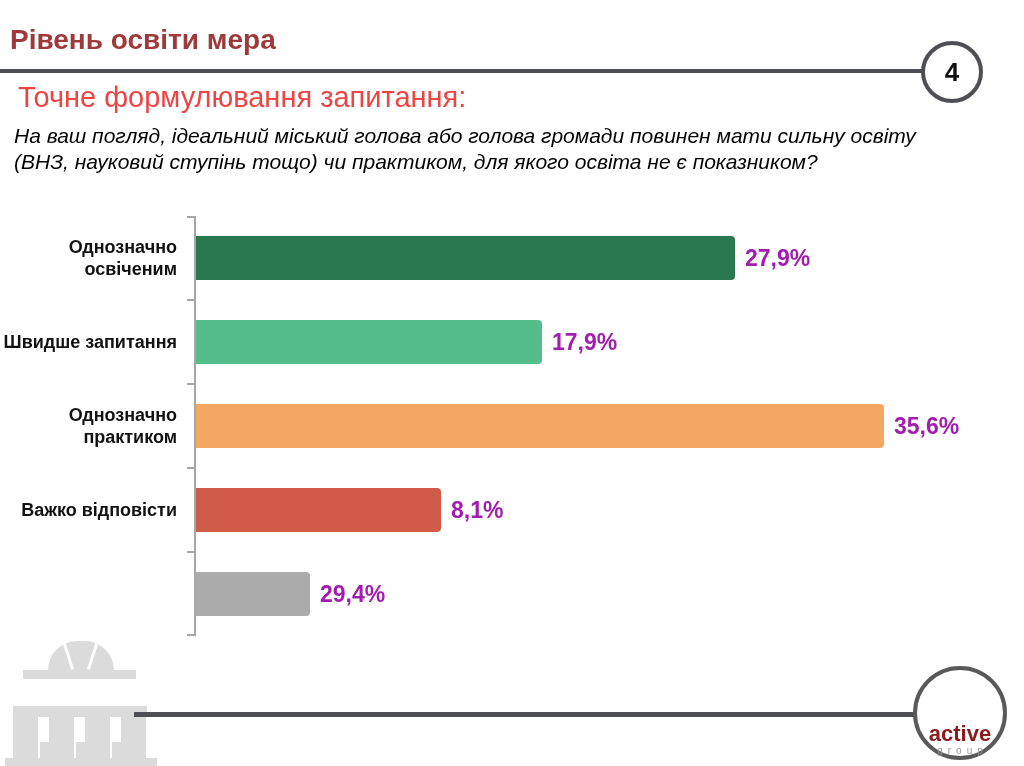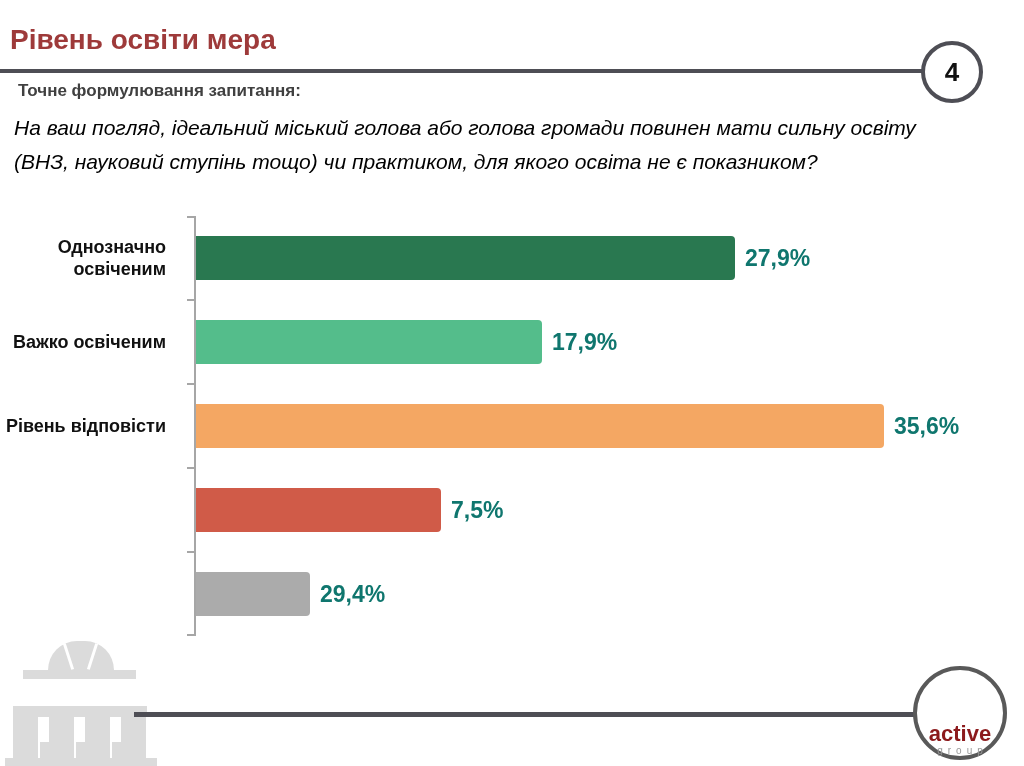--- a/index.html
+++ b/index.html
@@ -47,33 +47,33 @@
     font-size: 26px;
     font-weight: bold;
     color: #111111;
   }
 
   
   .q-head {
     position: absolute;
     left: 18px;
     top: 81px;
-    font-size: 17px;
-    font-weight: bold;
-    color: #404040;
+    font-size: 29px;
+    font-weight: normal;
+    color: #ef4444;
   }
   .q-line1, .q-line2 {
     position: absolute;
     left: 14px;
     font-size: 21px;
     font-style: italic;
     color: #000000;
     white-space: nowrap;
   }
-  .q-line1 { top: 116px; text-align: center; }
+  .q-line1 { top: 124px; text-align: center; }
   .q-line2 { top: 150px; text-align: center; }
 
   
   .chart {
     position: absolute;
     left: 0;
     top: 216px;
     width: 1015px;
     height: 420px;
     display: flex;
@@ -82,21 +82,21 @@
     width: 194px;
     display: flex;
     flex-direction: column;
   }
   .cat-label {
     height: 84px;
     display: flex;
     align-items: center;
     justify-content: flex-end;
     text-align: right;
-    padding-right: 28px;
+    padding-right: 17px;
     font-size: 18px;
     font-weight: bold;
     color: #111111;
     line-height: 1.25;
   }
   .plot {
     position: relative;
     flex: 1;
     border-left: 2px solid #a6a6a6;
     height: 420px;
@@ -114,21 +114,21 @@
     align-items: center;
   }
   .bar {
     height: 44px;
     border-radius: 0 4px 4px 0;
   }
   .val {
     margin-left: 10px;
     font-size: 23px;
     font-weight: bold;
-    color: #0f766e;
+    color: #a21caf;
     white-space: nowrap;
   }
 
   
   .footer-line {
     position: absolute;
     left: 134px;
     top: 712px;
     width: 782px;
     height: 5px;
@@ -192,39 +192,40 @@
     <span>4</span>
   </div>
 
   <div class="q-head">Точне формулювання запитання:</div>
   <div class="q-line1">На ваш погляд, ідеальний міський голова або голова громади повинен мати сильну освіту</div>
   <div class="q-line2">(ВНЗ, науковий ступінь тощо) чи практиком, для якого освіта не є показником?</div>
 
   <div class="chart">
     <div class="labels-col" id="labels">
         <div class="cat-label">Однозначно освіченим</div>
-        <div class="cat-label">Важко освіченим</div>
-        <div class="cat-label">Рівень відповісти</div>
+        <div class="cat-label">Швидше запитання</div>
+        <div class="cat-label">Однозначно практиком</div>
+        <div class="cat-label">Важко відповісти</div>
       </div>
     <div class="plot" id="plot">
         <div class="chart-row">
           <div class="bar" style="width: 539px; background: rgb(41, 120, 80);"></div>
           <div class="val">27,9%</div>
         </div>
         <div class="chart-row">
           <div class="bar" style="width: 346px; background: rgb(84, 189, 139);"></div>
           <div class="val">17,9%</div>
         </div>
         <div class="chart-row">
           <div class="bar" style="width: 688px; background: rgb(244, 167, 99);"></div>
           <div class="val">35,6%</div>
         </div>
         <div class="chart-row">
           <div class="bar" style="width: 245px; background: rgb(208, 91, 72);"></div>
-          <div class="val">7,5%</div>
+          <div class="val">8,1%</div>
         </div>
         <div class="chart-row">
           <div class="bar" style="width: 114px; background: rgb(171, 171, 171);"></div>
           <div class="val">29,4%</div>
         </div>
         <div class="tick" style="top: 0px;"></div>
         <div class="tick" style="top: 83px;"></div>
         <div class="tick" style="top: 167px;"></div>
         <div class="tick" style="top: 251px;"></div>
         <div class="tick" style="top: 335px;"></div>

